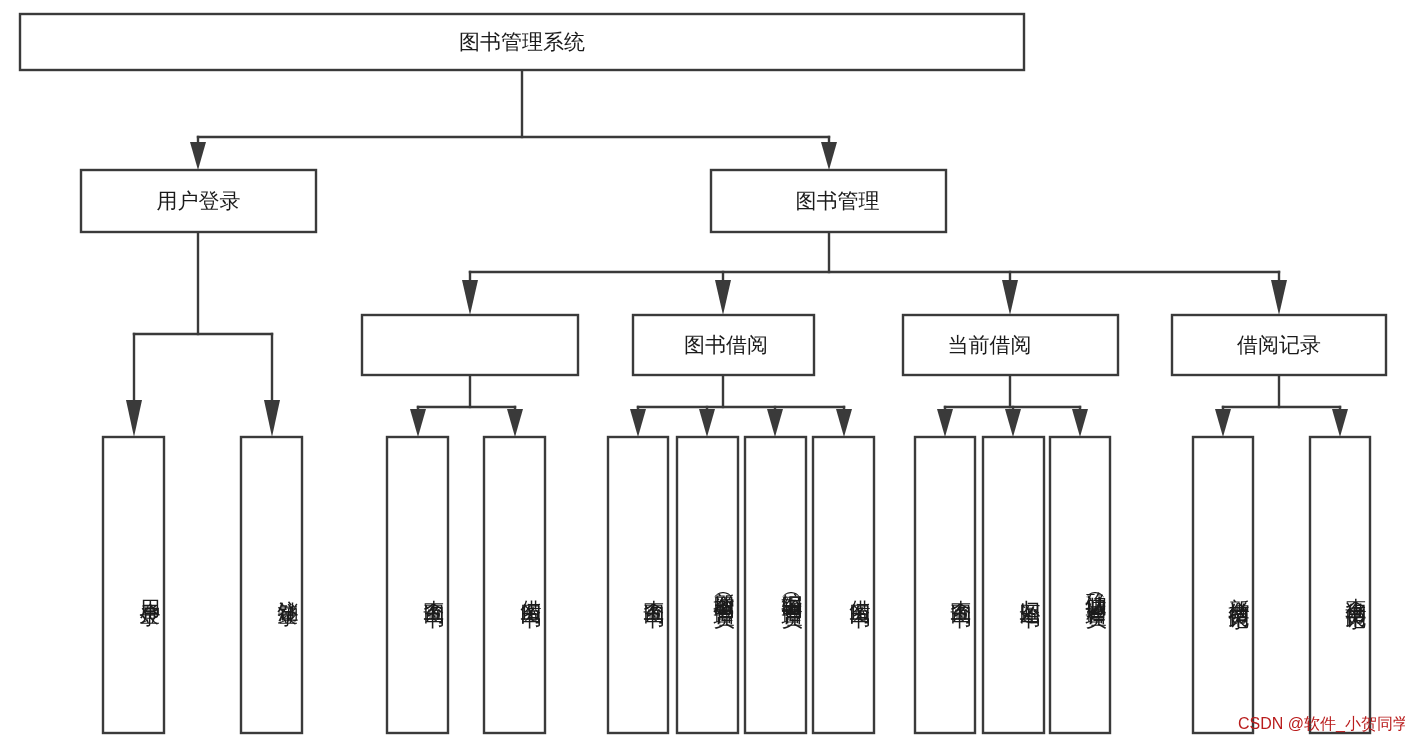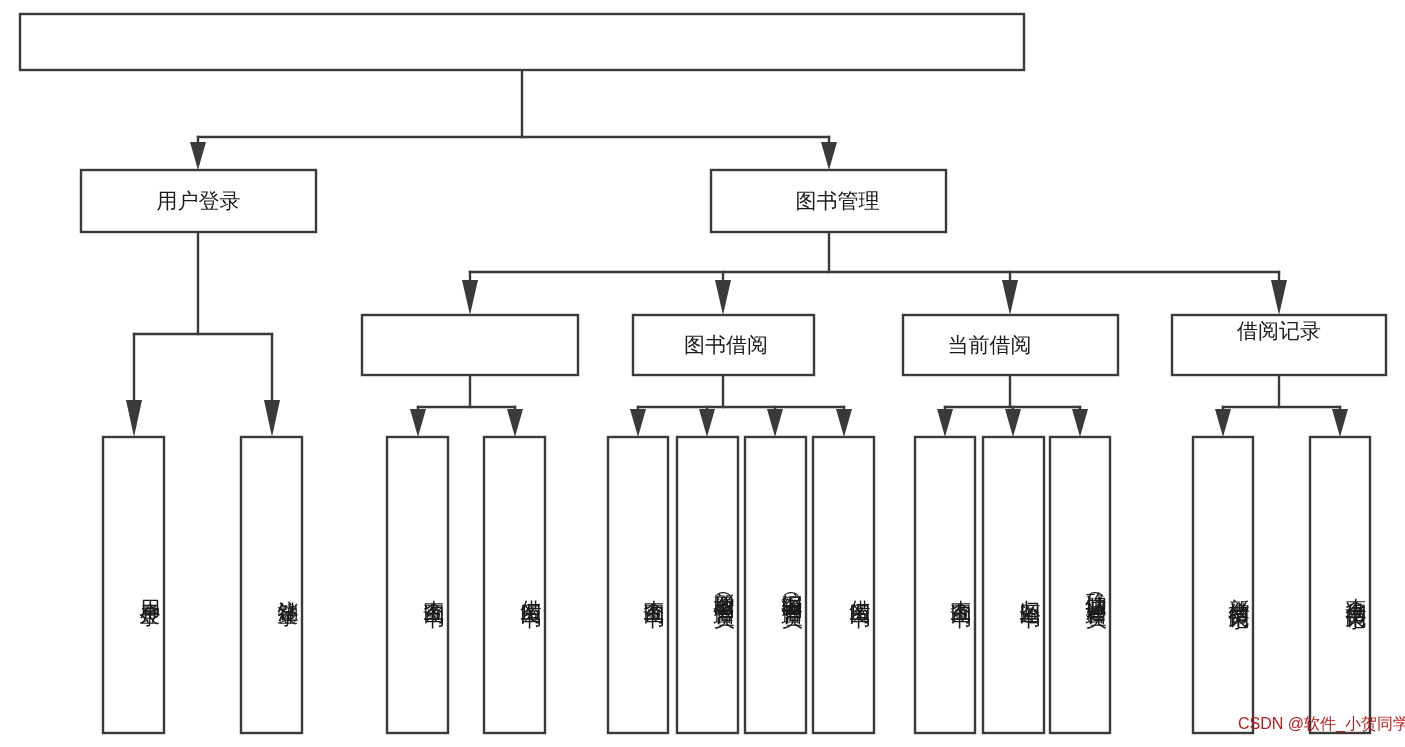--- a/index.html
+++ b/index.html
@@ -173,27 +173,28 @@
     <rect class="node-rect" x="677" y="437" width="61" height="296"></rect>
     <rect class="node-rect" x="745" y="437" width="61" height="296"></rect>
     <rect class="node-rect" x="813" y="437" width="61" height="296"></rect>
     <rect class="node-rect" x="915" y="437" width="60" height="296"></rect>
     <rect class="node-rect" x="983" y="437" width="61" height="296"></rect>
     <rect class="node-rect" x="1050" y="437" width="60" height="296"></rect>
     <rect class="node-rect" x="1193" y="437" width="60" height="296"></rect>
     <rect class="node-rect" x="1310" y="437" width="60" height="296"></rect>
   </svg>
 
+  <div class="node-label horiz" style="left:20px; top:14px; width:1004px; height:56px;">图书管理系统</div>
 
   <div class="node-label horiz" style="left:81px; top:170px; width:235px; height:62px;">用户登录</div>
   <div class="node-label horiz" style="left:711px; top:170px; width:253px; height:62px;">图书管理</div>
 
   <div class="node-label horiz" style="left:633px; top:315px; width:186px; height:60px;">图书借阅</div>
   <div class="node-label horiz" style="left:882px; top:315px; width:215px; height:60px;">当前借阅</div>
-  <div class="node-label horiz" style="left:1172px; top:301px; width:214px; height:60px;">借阅记录</div>
+  <div class="node-label horiz" style="left:1172px; top:315px; width:214px; height:60px;">借阅记录</div>
 
   <div class="node-label vert" style="left:103px; top:437px; width:61px; height:296px;">用户登录</div>
   <div class="node-label vert" style="left:241px; top:437px; width:61px; height:296px;">注销登录</div>
   <div class="node-label vert" style="left:387px; top:437px; width:61px; height:296px;">查询图书</div>
   <div class="node-label vert" style="left:484px; top:437px; width:61px; height:296px;">借阅图书</div>
   <div class="node-label vert" style="left:608px; top:437px; width:60px; height:296px;">查询图书</div>
   <div class="node-label vert" style="left:677px; top:437px; width:61px; height:296px; align-items:flex-start; padding-top:2px;">新增图书（管理员）</div>
   <div class="node-label vert" style="left:745px; top:437px; width:61px; height:296px; align-items:flex-start; padding-top:2px;">编辑图书（管理员）</div>
   <div class="node-label vert" style="left:813px; top:437px; width:61px; height:296px;">借阅图书</div>
   <div class="node-label vert" style="left:915px; top:437px; width:60px; height:296px;">查询图书</div>

